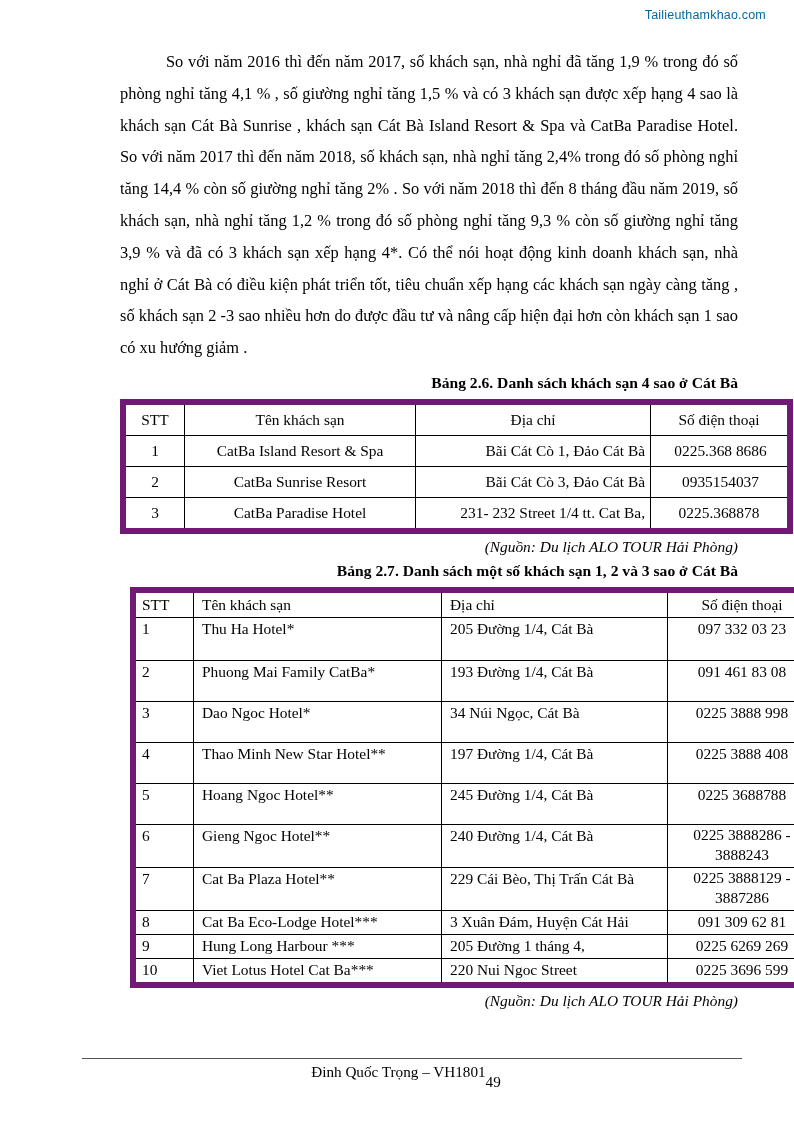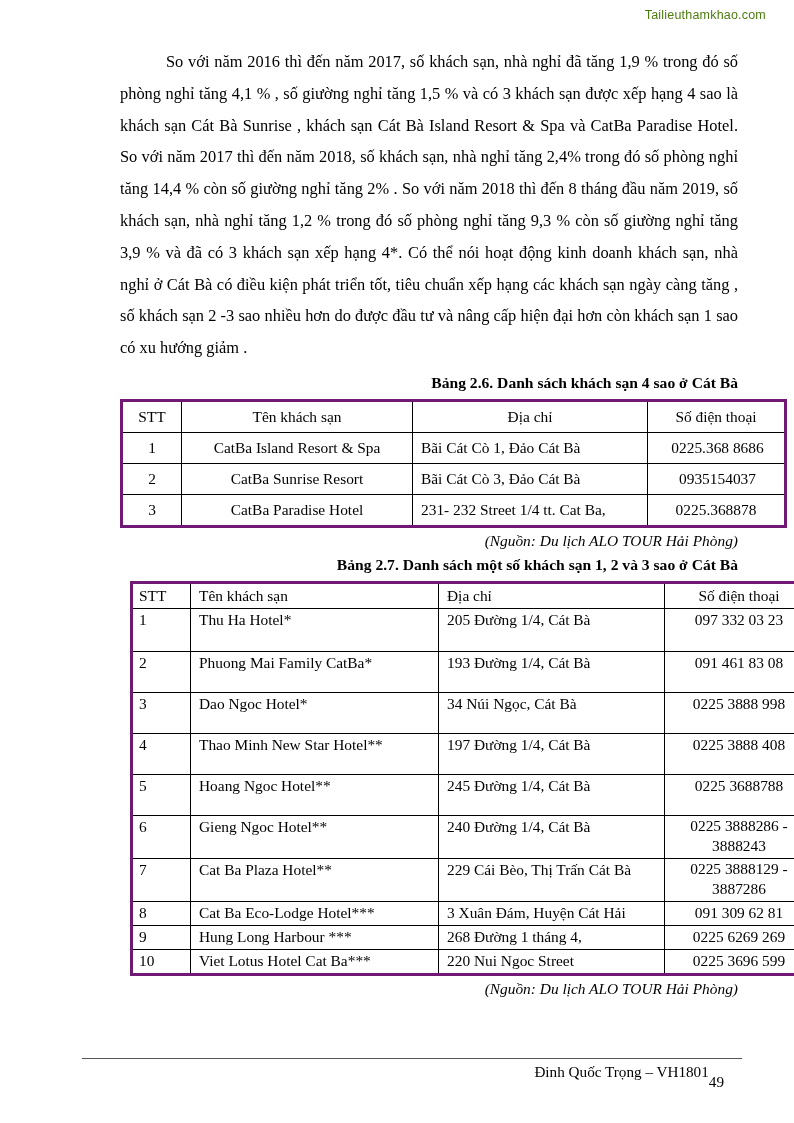--- a/index.html
+++ b/index.html
@@ -18,21 +18,21 @@
     box-sizing: border-box;
   }
 
   
   .watermark {
     position: absolute;
     top: 8px;
     right: 28px;
     font-family: "Liberation Sans", sans-serif;
     font-size: 12.5px;
-    color: #4d7c0f;
+    color: #0369a1;
     letter-spacing: .2px;
     user-select: none;
   }
 
   
   .content {
     position: absolute;
     left: 120px;
     top: 46px;
     width: 618px;
@@ -63,21 +63,21 @@
     font-style: italic;
     font-size: 15.4px;
     line-height: 20px;
     margin-top: 3px;
   }
 
   
   table.doc-table {
     border-collapse: collapse;
     table-layout: fixed;
-    border: 3px solid #701a75;
+    border: 6px solid #701a75;
     font-size: 15.4px;
   }
   table.doc-table td, table.doc-table th {
     border: 1px solid #000;
     padding: 0 5px;
     font-weight: normal;
     vertical-align: top;
   }
 
   
@@ -85,21 +85,21 @@
     width: 618px;
     margin: 6px 0 0 0;
     position: relative;
     left: 0px;
   }
   .t26 td, .t26 th { height: 30px; line-height: 30px; }
   .t26 .c-stt  { width: 48px;  text-align: center; }
   .t26 .c-name { width: 220px; text-align: center; }
   .t26 .c-addr { width: 224px; text-align: center; }
   .t26 .c-tel  { width: 126px; text-align: center; }
-  .t26 .addr-left { text-align: left; padding-left: 8px; }
+  .t26 .addr-left { text-align: right; padding-left: 8px; }
   .t26 .tel-left  { text-align: center; padding-left: 8px; }
 
   
   .t27 {
     width: 630px;
     margin: 6px 0 0 10px;
   }
   .t27 th { height: 24px; line-height: 24px; text-align: center; }
   .t27 td { line-height: 22px; padding-top: 2px; padding-bottom: 2px; }
   .t27 .c-stt  { width: 46px;  text-align: left;  padding-left: 6px; }
@@ -127,21 +127,21 @@
     top: 1058px;
     width: 660px;
   }
   .footer-rule {
     border-top: 1.6px solid #555;
     width: 100%;
     height: 0;
   }
   .footer-row {
     display: flex;
-    justify-content: flex-end;
+    justify-content: center;
     align-items: flex-start;
     margin-top: 4px;
     font-size: 15.2px;
   }
   .footer-left  { padding-left: 6px; }
   .footer-right { padding-right: 18px; align-self: flex-end; margin-top: 10px; }
 </style>
 </head>
 <body>
 
@@ -244,21 +244,21 @@
         </tr>
         <tr class="short">
           <td class="c-stt">8</td>
           <td class="c-name">Cat Ba Eco-Lodge Hotel***</td>
           <td class="c-addr">3 Xuân Đám, Huyện Cát Hải</td>
           <td class="c-tel">091 309 62 81</td>
         </tr>
         <tr class="short">
           <td class="c-stt">9</td>
           <td class="c-name">Hung Long Harbour ***</td>
-          <td class="c-addr">268 Đường 1 tháng 4,</td>
+          <td class="c-addr">205 Đường 1 tháng 4,</td>
           <td class="c-tel">0225 6269 269</td>
         </tr>
         <tr class="short">
           <td class="c-stt">10</td>
           <td class="c-name">Viet Lotus Hotel Cat Ba***</td>
           <td class="c-addr">220 Nui Ngoc Street</td>
           <td class="c-tel">0225 3696 599</td>
         </tr>
       </tbody>
     </table>

